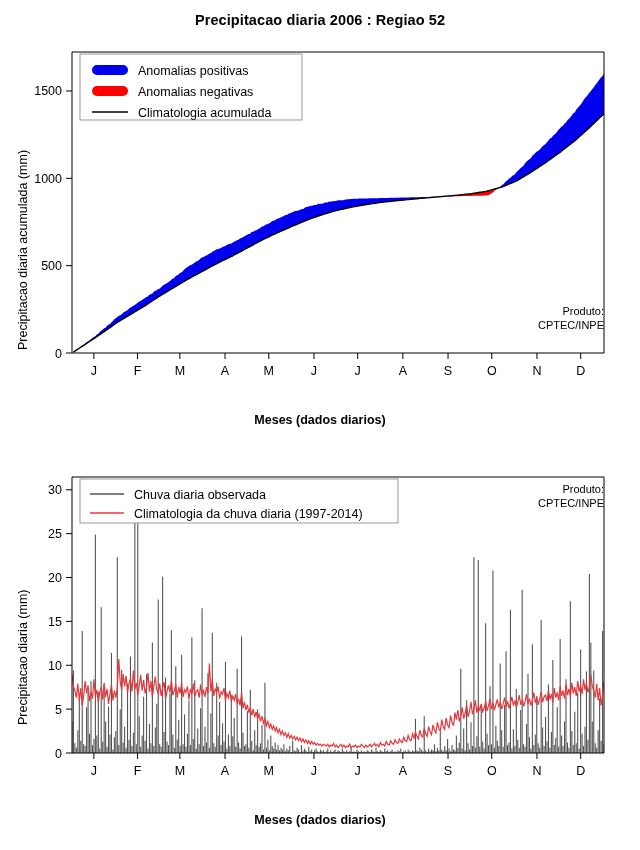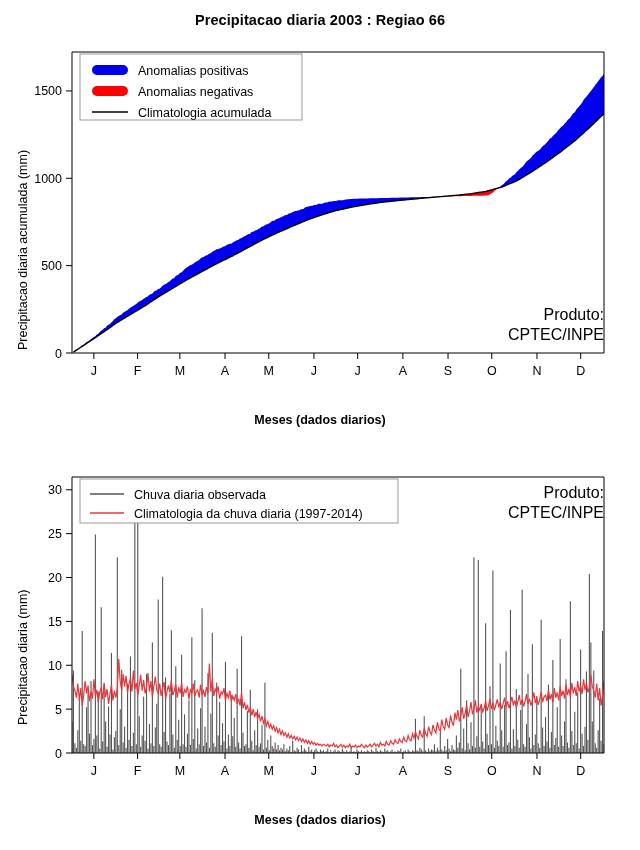--- a/index.html
+++ b/index.html
@@ -53,38 +53,38 @@
     width: 640px;
     text-align: center;
     font-size: 12.5px;
     font-weight: bold;
   }
   #xlabel-top { left: 0; top: 383px; }
   #xlabel-bot { left: 0; top: 358px; }
 
   .produto {
     position: absolute;
-    font-size: 16px;
+    font-size: 11px;
     text-align: right;
     line-height: 1.25;
     white-space: nowrap;
   }
   #produto-top { right: 36px; top: 275px; }
   #produto-bot { right: 36px; top: 28px; }
   .produto span { display: block; }
 
   .tick-text { font-size: 12.5px; font-family: "Liberation Sans", sans-serif; fill: #000; }
   .legend-text { font-size: 12.5px; font-family: "Liberation Sans", sans-serif; fill: #000; }
 </style>
 </head>
 <body>
 
 <div class="page">
 
-  <div class="chart-title">Precipitacao diaria 2003 : Regiao 66</div>
+  <div class="chart-title">Precipitacao diaria 2006 : Regiao 52</div>
 
   <div class="panel" id="panel-top">
     <div class="ylabel" id="ylabel-top">Precipitacao diaria acumulada (mm)</div>
     <div class="xlabel" id="xlabel-top">Meses (dados diarios)</div>
     <div class="produto" id="produto-top">
       <span>Produto:</span>
       <span>CPTEC/INPE</span>
     </div>
     <svg class="plot-svg" id="svg-top" width="640" height="360">
         <polygon points="73.45753424657535,322.2825692149116 74.91506849315068,321.0193569818845 76.37260273972603,319.8087458903164 77.83013698630137,318.5859647543485 79.28767123287672,318.0502023183465 80.74520547945205,316.79857855702767 82.2027397260274,315.29119192569874 83.66027397260274,314.923548846267 85.11780821917809,313.9486571081549 86.57534246575342,312.07560792099616 88.03287671232877,311.65114286354753 89.4904109589041,310.3696060655634 90.94794520547946,309.36649077290764 92.40547945205479,307.993111826156 93.86301369863014,306.9210589401203 95.32054794520548,306.2064418775794 96.77808219178083,304.46379092707434 98.23561643835616,303.9208890796942 99.69315068493151,301.95482674014886 101.15068493150685,300.7399889194067 102.6082191780822,299.72358556701204 104.06575342465754,298.1928153980254 105.52328767123288,297.719767440135 106.98082191780821,295.62642409170456 108.43835616438355,294.701579636392 109.89589041095891,293.9692494523793 111.35342465753425,292.3927576129472 112.81095890410958,291.09381624945206 114.26849315068493,289.2410257459596 115.72602739726028,288.16381315824424 117.18356164383562,287.09117308433576 118.64109589041095,286.0605985499839 120.0986301369863,285.2183927905826 121.55616438356165,284.4851975997386 123.01369863013699,282.8557156955573 124.47123287671232,281.91399693687663 125.92876712328767,281.0596626195913 127.38630136986302,280.33957266918253 128.84383561643835,278.78245874341144 130.3013698630137,277.72198008497503 131.75890410958903,276.8018306594159 133.2164383561644,275.9032095698461 134.67397260273972,275.0066378141864 136.1315068493151,274.1113076549735 137.58904109589042,272.7238034346608 139.04657534246576,271.52848343667296 140.5041095890411,271.05604132717536 141.96164383561643,269.875657318329 143.41917808219176,268.89223729075394 144.8767123287671,267.8870203477778 146.3342465753425,266.90336839558466 147.79178082191783,266.4611391327551 149.24931506849316,264.6737830420101 150.7068493150685,264.1520962613162 152.16438356164383,263.685442437143 153.62191780821917,261.9037420115687 155.0794520547945,260.8403754133439 156.53698630136986,260.4566796255199 157.9945205479452,258.97068011682046 159.45205479452056,258.645313370479 160.9095890410959,257.6147138130103 162.36712328767123,255.9957761066738 163.82465753424657,254.85897990979316 165.2821917808219,254.22751715310102 166.73972602739724,253.18327656059515 168.1972602739726,252.14666548828467 169.65479452054794,251.24557836695067 171.1123287671233,250.04003017261624 172.56986301369864,248.54826769332186 174.02739726027397,248.1272626987573 175.4849315068493,246.28637717719843 176.94246575342464,245.28409614073016 178.4,244.63610292360113 179.85753424657534,243.01767509324822 181.31506849315068,242.43786037247665 182.77260273972604,241.29486151849434 184.23013698630137,239.543419472213 185.6876712328767,238.1650402834905 187.14520547945204,237.35316733179707 188.60273972602738,236.24557492124478 190.06027397260274,235.16723500282538 191.51780821917808,234.64147348118001 192.97534246575344,233.97188470736015 194.43287671232878,232.78461416314983 195.8904109589041,231.7341898276457 197.34794520547945,230.99063859366623 198.80547945205478,230.27398261798567 200.26301369863015,228.64401546629415 201.72054794520548,227.4805077571005 203.17808219178082,227.19850650664102 204.63561643835615,226.263512374649 206.09315068493152,225.5165418173072 207.55068493150685,225.03177288095372 209.0082191780822,223.68370251013715 210.46575342465752,223.30825069895167 211.92328767123286,222.36644778000328 213.38082191780822,221.05902038659758 214.83835616438355,220.43309433020303 216.2958904109589,219.37073212759836 217.75342465753423,219.33579095112776 219.2109589041096,218.4437030736877 220.66849315068495,218.32055692278612 222.1260273972603,217.19140656741553 223.58356164383562,216.6111288679744 225.04109589041096,216.35891351187593 226.4986301369863,215.0835586730903 227.95616438356166,214.62262381283978 229.413698630137,213.85742668996994 230.87123287671233,213.73471874039086 232.32876712328766,213.02154870728128 233.78630136986303,211.65730962299276 235.24383561643836,211.23473447194297 236.7013698630137,210.3651146227552 238.15890410958903,209.95585914244492 239.61643835616437,208.68115095814346 241.07397260273973,208.04692459957613 242.53150684931506,207.40189575211576 243.9890410958904,206.59794455880285 245.44657534246576,205.6762336406498 246.9041095890411,205.04929291405108 248.36164383561646,203.92495585498483 249.8191780821918,203.89828002573157 251.27671232876713,202.20698721167943 252.73424657534247,201.79131047470474 254.1917808219178,201.18102583441834 255.64931506849317,200.13938939536865 257.10684931506853,199.89181086558838 258.5643835616438,198.81016339997632 260.0219178082192,198.3281857126399 261.4794520547945,196.86982418949106 262.93698630136987,196.4449374460226 264.3945205479452,195.54579369291824 265.85205479452054,194.5725460256307 267.3095890410959,194.30913164293955 268.7671232876712,193.56150664205992 270.2246575342466,192.65142241366192 271.68219178082194,191.22617431523634 273.1397260273973,190.84998408780652 274.5972602739726,190.4175341463361 276.05479452054794,189.14615884750492 277.51232876712334,188.8709018641049 278.9698630136986,188.2630098400213 280.427397260274,187.5870479405255 281.8849315068493,186.64690390751252 283.3424657534247,186.3167736032059 284.8,185.12697471490947 286.25753424657535,185.09203353843887 287.7150684931507,184.47621901693796 289.172602739726,183.33328089759863 290.63013698630135,183.29833972112803 292.0876712328767,182.31845949977512 293.5452054794521,181.79964378569176 295.00273972602736,181.06039856103158 296.46027397260275,181.02545738456098 297.917808219178,180.44219046495903 299.3753424657534,180.1996304601476 300.8328767123288,179.17471355541582 302.2904109589041,179.15764975811493 303.7479452054795,178.6814859934711 305.20547945205476,177.25937231755594 306.66301369863015,177.07600060226102 308.1205479452055,176.46701370663502 309.5780821917808,176.1260097091728 311.03561643835616,175.74794375786817 312.4931506849315,175.71300258139757 313.9506849315069,174.92502756199704 315.40821917808216,174.89008638552644 316.86575342465756,174.85514520905585 318.32328767123283,173.83575566840656 319.7808219178082,173.80081449193597 321.23835616438356,173.702524587093 322.6958904109589,173.69734192797227 324.15342465753423,172.63011527495408 325.61095890410957,172.59517409848348 327.06849315068496,172.53821630115044 328.5260273972603,171.80308923785213 329.9835616438356,171.54792617301086 331.44109589041096,171.51298499654027 332.8986301369863,171.144165375405 334.35616438356163,171.1092241989344 335.81369863013697,171.07428302246382 337.2712328767123,170.47754252002983 338.7287671232877,170.24192610667424 340.18630136986303,170.20698493020365 341.64383561643837,170.17204375373305 343.1013698630137,170.13710257726245 344.55890410958904,169.84084795612526 346.0164383561644,169.43784894673192 347.4739726027397,169.36374788018202 348.93150684931504,169.153986906845 350.3890410958904,169.1190457303744 351.8465753424657,169.0841045539038 353.3041095890411,168.7369341576137 354.76164383561644,168.7019929811431 356.2191780821918,168.6670518046725 357.6767123287671,168.6321106282019 359.13424657534244,168.5971694517313 360.5917808219178,168.5622282752607 362.0493150684931,168.5272870987901 363.50684931506845,168.49234592231952 364.9643835616438,168.45740474584892 366.4219178082192,168.42246356937832 367.87945205479457,168.38752239290773 369.3369863013699,168.35258121643713 370.79452054794524,168.31764003996653 372.2520547945206,168.28269886349594 373.7095890410959,168.24775768702534 375.16712328767125,168.21281651055475 376.6246575342466,168.17787533408415 378.0821917808219,168.14293415761355 379.53972602739725,168.10799298114296 380.9972602739726,168.07305180467236 382.454794520548,168.03811062820176 383.9123287671233,168.00316945173117 385.36986301369865,167.96822827526057 386.827397260274,167.93328709879 388.2849315068493,167.8983459223194 389.74246575342465,167.8634047458488 391.2,167.82846356937821 392.6575342465753,167.79352239290762 394.11506849315066,167.75858121643702 395.57260273972605,167.72364003996643 397.0301369863014,167.68869886349583 398.4876712328767,167.65375768702523 399.94520547945206,167.61881651055464 401.4027397260274,167.58387533408404 402.8602739726027,167.54893415761344 404.31780821917806,167.51399298114285 405.7753424657534,167.47905180467225 407.23287671232873,167.44411062820166 408.69041095890407,167.40916945173106 410.14794520547946,167.37422827526046 411.6054794520548,167.33928709878987 413.06301369863013,167.30434592231927 414.52054794520546,167.26940474584868 415.9780821917808,167.23446356937808 417.43561643835613,167.19952239290748 418.8931506849315,167.1645812164369 420.35068493150686,167.1296400399663 421.8082191780822,167.0946988634957 423.26575342465753,167.0597576870251 424.7232876712329,167.0248165105545 426.18082191780826,166.9898753340839 427.6383561643836,166.9549341576133 429.09589041095893,166.9199929811427 430.55342465753426,166.88505180467212 432.0109589041096,166.85011062820152 433.46849315068494,166.81516945173092 434.92602739726027,166.78022827526033 436.3835616438356,166.74528709878973 437.84109589041094,166.71034592231914 439.29863013698633,166.67540474584854 439.29863013698633,166.76052941176474 437.84109589041094,166.88282352941175 436.3835616438356,167.00511764705882 434.92602739726027,167.1274117647059 433.46849315068494,167.24970588235294 432.0109589041096,167.37199999999999 430.55342465753426,167.49429411764706 429.09589041095893,167.61658823529413 427.6383561643836,167.73888235294115 426.18082191780826,167.86117647058825 424.7232876712329,168.00094117647058 423.26575342465753,168.14070588235293 421.8082191780822,168.2804705882353 420.35068493150686,168.42023529411765 418.8931506849315,168.56 417.43561643835613,168.69976470588236 415.9780821917808,168.8395294117647 414.52054794520546,168.97929411764704 413.06301369863013,169.11905882352943 411.6054794520548,169.25882352941176 410.14794520547946,169.3985882352941 408.69041095890407,169.5383529411765 407.23287671232873,169.6781176470588 405.7753424657534,169.81788235294118 404.31780821917806,169.95764705882354 402.8602739726027,170.0974117647059 401.4027397260274,170.23717647058825 399.94520547945206,170.37694117647058 398.4876712328767,170.51670588235294 397.0301369863014,170.6564705882353 395.57260273972605,170.81529411764706 394.11506849315066,170.97411764705882 392.6575342465753,171.13294117647058 391.2,171.29176470588234 389.74246575342465,171.45058823529413 388.2849315068493,171.60941176470587 386.827397260274,171.76823529411766 385.36986301369865,171.92705882352942 383.9123287671233,172.08588235294116 382.454794520548,172.24470588235295 380.9972602739726,172.4035294117647 379.53972602739725,172.61317647058826 378.0821917808219,172.82282352941175 376.6246575342466,173.0324705882353 375.16712328767125,173.24211764705882 373.7095890410959,173.45176470588234 372.2520547945206,173.6614117647059 370.79452054794524,173.8710588235294 369.3369863013699,174.08070588235296 367.87945205479457,174.29035294117645 366.4219178082192,174.5 364.9643835616438,174.7620588235294 363.50684931506845,175.02411764705883 362.0493150684931,175.28617647058823 360.5917808219178,175.54823529411766 359.13424657534244,175.81029411764706 357.6767123287671,176.07235294117646 356.2191780821918,176.3344117647059 354.76164383561644,176.5964705882353 353.3041095890411,176.8585294117647 351.8465753424657,177.12058823529412 350.3890410958904,177.43823529411767 348.93150684931504,177.75588235294117 347.4739726027397,178.07352941176472 346.0164383561644,178.39117647058822 344.55890410958904,178.70882352941177 343.1013698630137,179.02647058823527 341.64383561643837,179.34411764705882 340.18630136986303,179.66176470588235 338.7287671232877,179.97941176470587 337.2712328767123,180.2970588235294 335.81369863013697,180.61470588235292 334.35616438356163,181.05147058823528 332.8986301369863,181.48823529411766 331.44109589041096,181.925 329.9835616438356,182.36176470588236 328.5260273972603,182.79852941176472 327.06849315068496,183.23529411764707 325.61095890410957,183.67205882352943 324.15342465753423,184.10882352941175 322.6958904109589,184.5455882352941 321.23835616438356,184.98235294117646 319.7808219178082,185.5064705882353 318.32328767123283,186.03058823529412 316.86575342465756,186.55470588235295 315.40821917808216,187.07882352941178 313.9506849315069,187.60294117647058 312.4931506849315,188.1270588235294 311.03561643835616,188.65117647058824 309.5780821917808,189.17529411764707 308.1205479452055,189.69941176470587 306.66301369863015,190.2235294117647 305.20547945205476,190.835 303.7479452054795,191.4464705882353 302.2904109589041,192.0579411764706 300.8328767123288,192.66941176470587 299.3753424657534,193.28088235294118 297.917808219178,193.89235294117648 296.46027397260275,194.50382352941176 295.00273972602736,195.11529411764707 293.5452054794521,195.72676470588237 292.0876712328767,196.33823529411765 290.63013698630135,196.97352941176473 289.172602739726,197.60882352941178 287.7150684931507,198.24411764705883 286.25753424657535,198.87941176470588 284.8,199.51470588235293 283.3424657534247,200.15000000000003 281.8849315068493,200.78529411764706 280.427397260274,201.42058823529413 278.9698630136986,202.05588235294118 277.51232876712334,202.69117647058823 276.05479452054794,203.32647058823528 274.5972602739726,204.02529411764706 273.1397260273973,204.72411764705882 271.68219178082194,205.4229411764706 270.2246575342466,206.12176470588236 268.7671232876712,206.8205882352941 267.3095890410959,207.5194117647059 265.85205479452054,208.21823529411765 264.3945205479452,208.91705882352943 262.93698630136987,209.61588235294118 261.4794520547945,210.31470588235294 260.0219178082192,211.10088235294117 258.5643835616438,211.8870588235294 257.10684931506853,212.67323529411766 255.64931506849317,213.45941176470586 254.1917808219178,214.24558823529412 252.73424657534247,215.03176470588235 251.27671232876713,215.81794117647058 249.8191780821918,216.60411764705884 248.36164383561646,217.39029411764704 246.9041095890411,218.1764705882353 245.44657534246576,218.96264705882353 243.9890410958904,219.74882352941177 242.53150684931506,220.53500000000003 241.07397260273973,221.32117647058823 239.61643835616437,222.1073529411765 238.15890410958903,222.89352941176472 236.7013698630137,223.67970588235295 235.24383561643836,224.46588235294115 233.78630136986303,225.2520588235294 232.32876712328766,226.03823529411764 230.87123287671233,226.73705882352942 229.413698630137,227.43588235294118 227.95616438356166,228.13470588235293 226.4986301369863,228.8335294117647 225.04109589041096,229.53235294117647 223.58356164383562,230.23117647058822 222.1260273972603,230.93 220.66849315068495,231.62882352941176 219.2109589041096,232.32764705882352 217.75342465753423,233.0264705882353 216.2958904109589,233.81264705882353 214.83835616438355,234.59882352941176 213.38082191780822,235.385 211.92328767123286,236.17117647058825 210.46575342465752,236.95735294117645 209.0082191780822,237.7435294117647 207.55068493150685,238.52970588235294 206.09315068493152,239.31588235294117 204.63561643835615,240.10205882352943 203.17808219178082,240.88823529411764 201.72054794520548,241.68235294117648 200.26301369863015,242.47647058823532 198.80547945205478,243.27058823529413 197.34794520547945,244.06470588235294 195.8904109589041,244.85882352941178 194.43287671232878,245.6529411764706 192.97534246575344,246.4470588235294 191.51780821917808,247.24117647058824 190.06027397260274,248.03529411764708 188.60273972602738,248.82941176470587 187.14520547945204,249.6235294117647 185.6876712328767,250.49705882352941 184.23013698630137,251.37058823529412 182.77260273972604,252.24411764705883 181.31506849315068,253.11764705882354 179.85753424657534,253.99117647058824 178.4,254.86470588235295 176.94246575342464,255.73823529411766 175.4849315068493,256.61176470588236 174.02739726027397,257.4852941176471 172.56986301369864,258.3588235294118 171.1123287671233,259.2323529411765 169.65479452054794,260.1058823529412 168.1972602739726,260.9794117647059 166.73972602739724,261.8529411764706 165.2821917808219,262.7264705882353 163.82465753424657,263.6 162.36712328767123,264.47352941176473 160.9095890410959,265.34705882352944 159.45205479452056,266.22058823529414 157.9945205479452,267.09411764705885 156.53698630136986,268.07683823529413 155.0794520547945,269.0595588235294 153.62191780821917,270.0422794117647 152.16438356164383,271.025 150.7068493150685,272.0077205882353 149.24931506849316,272.9904411764706 147.79178082191783,273.9731617647059 146.3342465753425,274.95588235294116 144.8767123287671,275.82941176470587 143.41917808219176,276.7029411764706 141.96164383561643,277.5764705882353 140.5041095890411,278.45 139.04657534246576,279.3235294117647 137.58904109589042,280.1970588235294 136.1315068493151,281.0705882352941 134.67397260273972,281.9441176470588 133.2164383561644,282.8176470588235 131.75890410958903,283.69117647058823 130.3013698630137,284.56470588235294 128.84383561643835,285.43823529411765 127.38630136986302,286.31176470588235 125.92876712328767,287.18529411764706 124.47123287671232,288.05882352941177 123.01369863013699,288.9323529411765 121.55616438356165,289.8058823529412 120.0986301369863,290.6794117647059 118.64109589041095,291.5529411764706 117.18356164383562,292.4264705882353 115.72602739726028,293.45882352941175 114.26849315068493,294.49117647058824 112.81095890410958,295.5235294117647 111.35342465753425,296.5558823529412 109.89589041095891,297.5882352941176 108.43835616438355,298.6205882352941 106.98082191780821,299.65294117647056 105.52328767123288,300.68529411764706 104.06575342465754,301.71764705882356 102.6082191780822,302.75 101.15068493150685,303.78235294117644 99.69315068493151,304.74323529411765 98.23561643835616,305.7041176470588 96.77808219178083,306.665 95.32054794520548,307.6258823529412 93.86301369863014,308.58676470588233 92.40547945205479,309.54764705882354 90.94794520547946,310.5085294117647 89.4904109589041,311.4694117647059 88.03287671232877,312.43029411764707 86.57534246575342,313.3911764705882 85.11780821917809,314.36176470588236 83.66027397260274,315.33235294117645 82.2027397260274,316.3029411764706 80.74520547945205,317.2735294117647 79.28767123287672,318.24411764705883 77.83013698630137,319.2147058823529 76.37260273972603,320.18529411764706 74.91506849315068,321.15588235294115 73.45753424657535,322.1264705882353" fill="#0000EE" stroke="none"></polygon>

